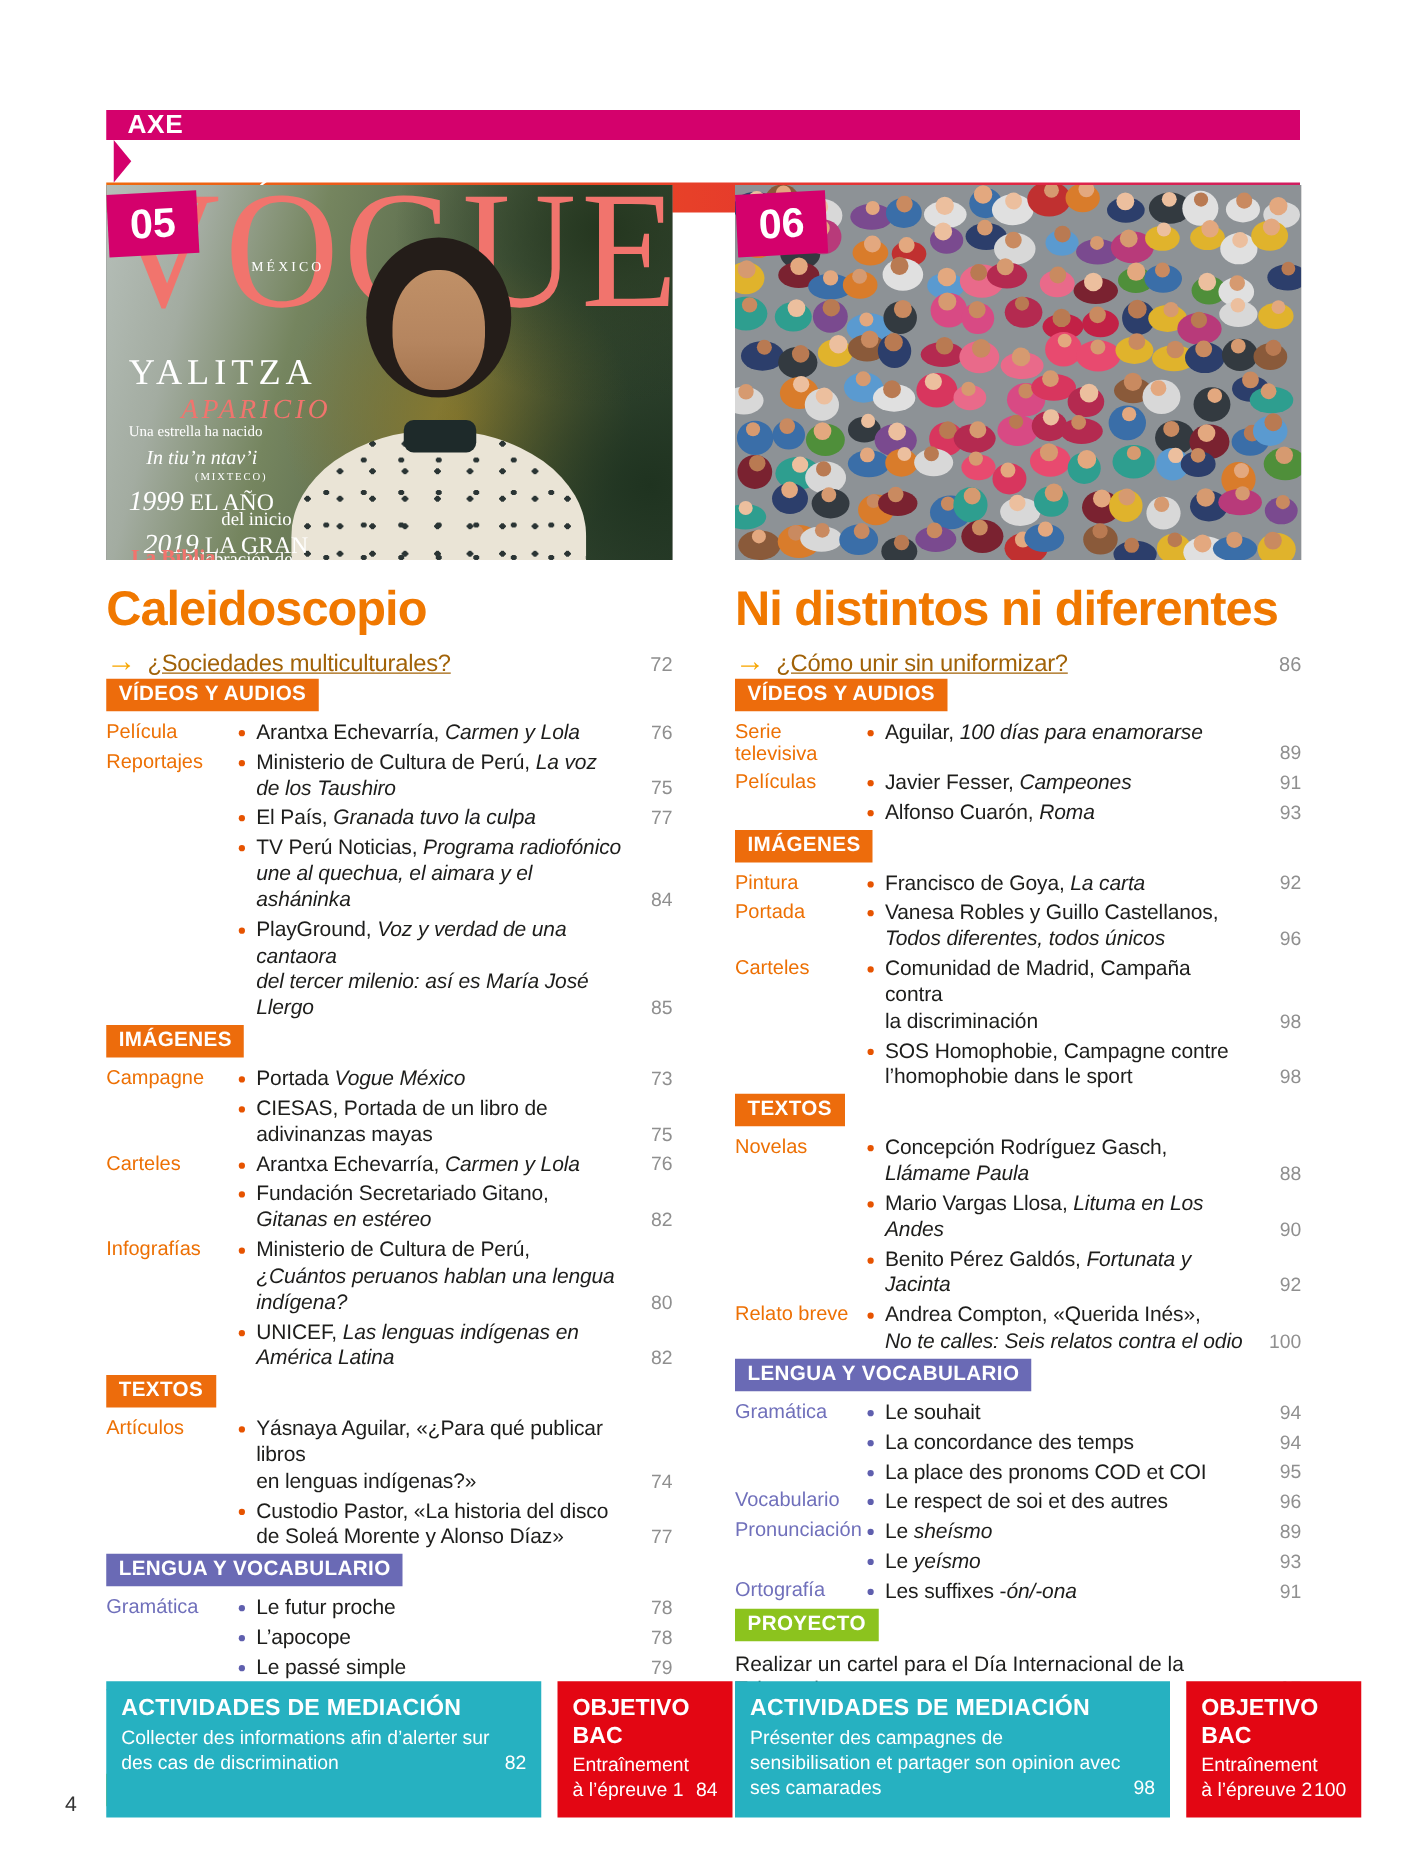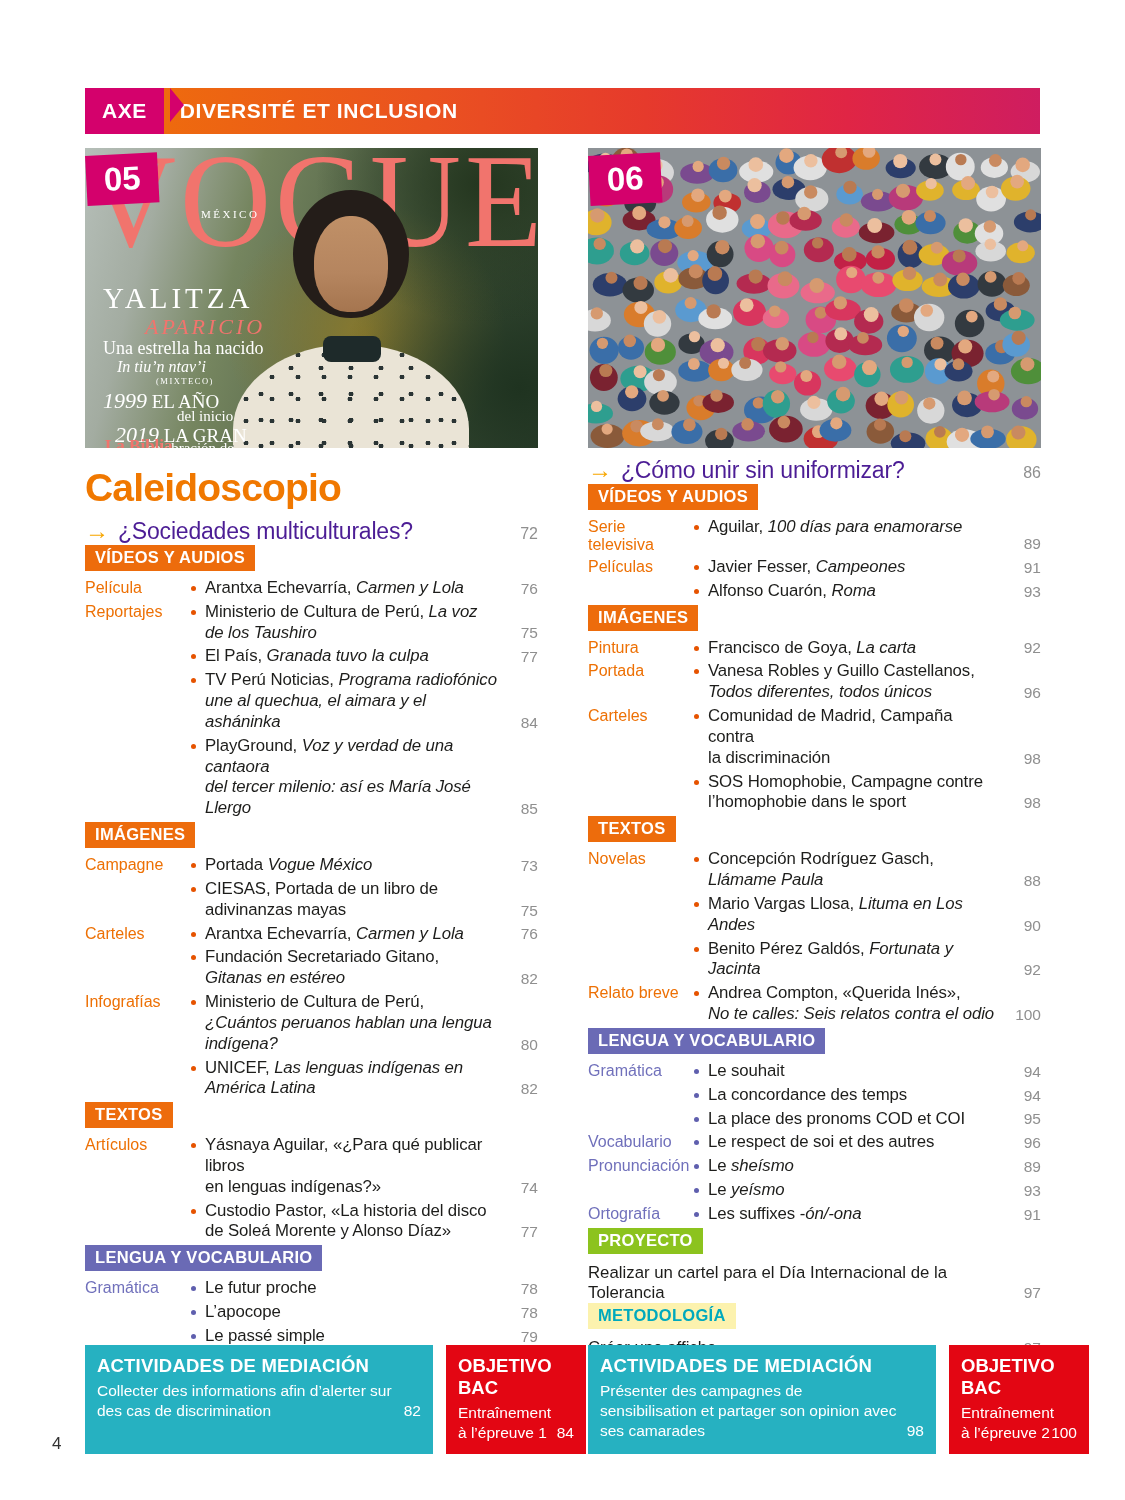--- a/index.html
+++ b/index.html
@@ -6,21 +6,21 @@
     --magenta:#d4016c; --orange:#ed6c0c; --orange-title:#f07800; --orange-label:#ed7004;
     --purple:#6a6ab5; --purple-label:#7070bb; --green:#8cc31e; --cyan:#26b1c1;
     --cyan-text:#00a9bd; --red:#e30613; --yellow:#ffd500; --paleyellow:#fcf2ae;
     --gray-page:#8f8f8f; --ink:#1d1d1b; --coral:#f1746d; --arrow:#f7a600;
   }
   html,body{margin:0;padding:0;}
   body{width:1125px;height:1500px;background:#ffffff;position:relative;
        font-family:"Liberation Sans", sans-serif; color:var(--ink); overflow:hidden;}
 
   
-  .header-bar{position:absolute;left:85px;top:88px;width:955px;height:46px;display:flex;}
+  .header-bar{position:absolute;left:85px;top:88px;width:955px;height:46px;display:flex;flex-direction:column;}
   .axe-tab{background:var(--magenta);color:#fff;font-weight:700;font-size:21px;
            display:flex;align-items:center;padding:0 17px;letter-spacing:.5px;position:relative;z-index:2;}
   .axe-chevron{width:0;height:0;border-top:17px solid transparent;border-bottom:17px solid transparent;
            border-left:14px solid var(--magenta);position:relative;z-index:2;margin-left:6px;
            margin-right:-20px;}
   .hdr-grad{flex:1;background:linear-gradient(90deg,#ee6a0e 0%,#ea5220 30%,#e63a2c 55%,#e02545 78%,#cf1d60 100%);
            display:flex;align-items:center;color:#fff;font-weight:700;font-size:21px;
            padding-left:16px;letter-spacing:.6px;}
 
   
@@ -50,37 +50,37 @@
      background:linear-gradient(180deg,#c09067 0%,#b5855f 60%,#a5754f 100%);z-index:2;}
   .blouse{position:absolute;left:148px;top:196px;width:236px;height:110px;
      background:#eae4d6;border-radius:55% 55% 0 0 / 85% 85% 0 0;z-index:2;
      background-image:radial-gradient(#2a3434 2.5px, transparent 2.6px),radial-gradient(#2a3434 2.5px, transparent 2.6px);
      background-size:26px 22px, 30px 26px;background-position:0 0, 13px 11px;}
   .collar{position:absolute;left:238px;top:188px;width:58px;height:26px;background:#1e2a2a;
      border-radius:8px;z-index:3;}
   .cv-txt{position:absolute;z-index:4;color:#fff;font-family:"Liberation Serif", serif;white-space:nowrap;}
   .cv-name1{left:18px;top:134px;font-size:29px;letter-spacing:4px;}
   .cv-name2{left:60px;top:166px;font-size:22px;letter-spacing:3px;font-style:italic;color:var(--coral);}
-  .cv-l1{left:18px;top:190px;font-size:18px;}
+  .cv-l1{left:18px;top:190px;font-size:12px;}
   .cv-l2{left:32px;top:210px;font-size:16px;font-style:italic;}
   .cv-l3{left:34px;top:228px;font-size:8.5px;letter-spacing:1.5px;padding-left:37px;}
   .cv-y1{left:18px;top:240px;font-size:19px;}
   .cv-y1 .num{font-style:italic;font-size:22px;}
   .cv-y1c{left:92px;top:260px;font-size:15px;}
   .cv-y2{left:30px;top:274px;font-size:19px;}
   .cv-y2 .num{font-style:italic;font-size:22px;}
   .cv-y2c{left:62px;top:292px;font-size:15px;}
   .cv-y2d{left:20px;top:288px;font-size:17px;color:var(--coral);font-weight:700;}
 
   
   .unit-title{margin:20px 0 0 0;font-size:39px;font-weight:700;color:var(--orange-title);
      letter-spacing:-.8px;line-height:1.05;}
   .subtitle-row{display:flex;align-items:baseline;margin-top:9px;}
   .subtitle-arrow{color:var(--arrow);font-size:24px;font-weight:700;margin-right:9px;line-height:1;}
-  .subtitle-text{flex:1;font-size:23px;color:#4c1d95;letter-spacing:-.2px;}
+  .subtitle-text{flex:1;font-size:19px;color:#a16207;letter-spacing:-.2px;text-decoration:underline;}
   .subtitle-page{color:var(--gray-page);font-size:16px;}
 
   
   .section{}
   .chip{display:inline-block;padding:3px 10px 4px;font-weight:700;font-size:16.5px;
         letter-spacing:.3px;color:#fff;margin-bottom:7px;}
   .chip.orange{background:var(--orange);} .chip.purple{background:var(--purple);}
   .chip.green{background:var(--green);}
   .chip.method{background:var(--paleyellow);color:var(--cyan-text);}
   .row{display:flex;margin-bottom:3px;}
@@ -634,20 +634,21 @@
         <circle cx="351.87588399648666" cy="283.81987380981445" r="5.884937286376953" fill="#b97a52"></circle>
         <ellipse cx="376.52321434020996" cy="293.8243999481201" rx="17.914953112602234" ry="12.573436737060547" fill="#e0e0e0"></ellipse>
         <circle cx="374.03370666503906" cy="286.8243999481201" r="7.134813368320465" fill="#e3a87f"></circle>
         <ellipse cx="400.0047130584717" cy="290.8741669654846" rx="17.714924097061157" ry="10.099900245666504" fill="#3a6ea8"></ellipse>
         <circle cx="399.47516779601574" cy="283.8741669654846" r="6.487459421157837" fill="#d69a70"></circle>
         <ellipse cx="433.35586738586426" cy="291.4995975494385" rx="15.24065363407135" ry="13.169931888580322" fill="#e0b32c"></ellipse>
         <circle cx="430.3703765273094" cy="284.4995975494385" r="7.092209928669035" fill="#c98a60"></circle>
       </svg>
     <div class="badge">06</div>
   </div>
+  <div class="unit-title">Ni distintos ni diferentes</div>
   <div class="subtitle-row">
     <span class="subtitle-arrow">→</span>
     <span class="subtitle-text">¿Cómo unir sin uniformizar?</span>
     <span class="subtitle-page">86</span>
   </div>
   <div class="sections">
       <div class="section">
         <div><span class="chip orange">VÍDEOS Y AUDIOS</span></div>
         <div class="row">
           <span class="lab">Serie televisiva</span>

